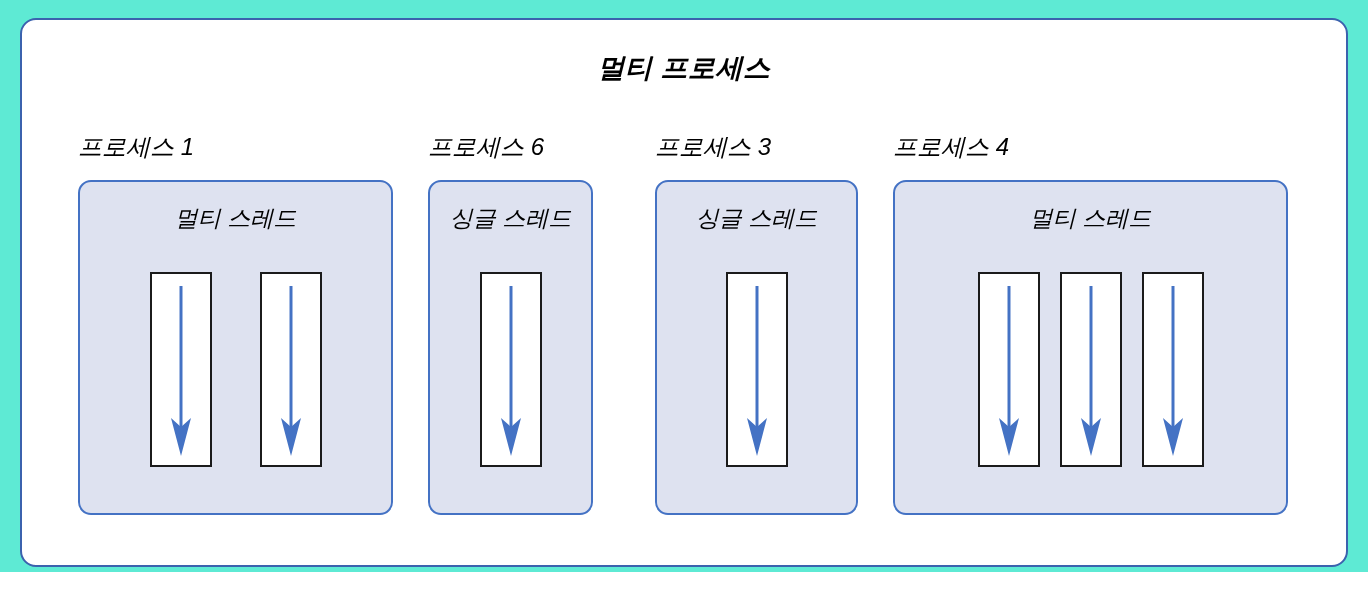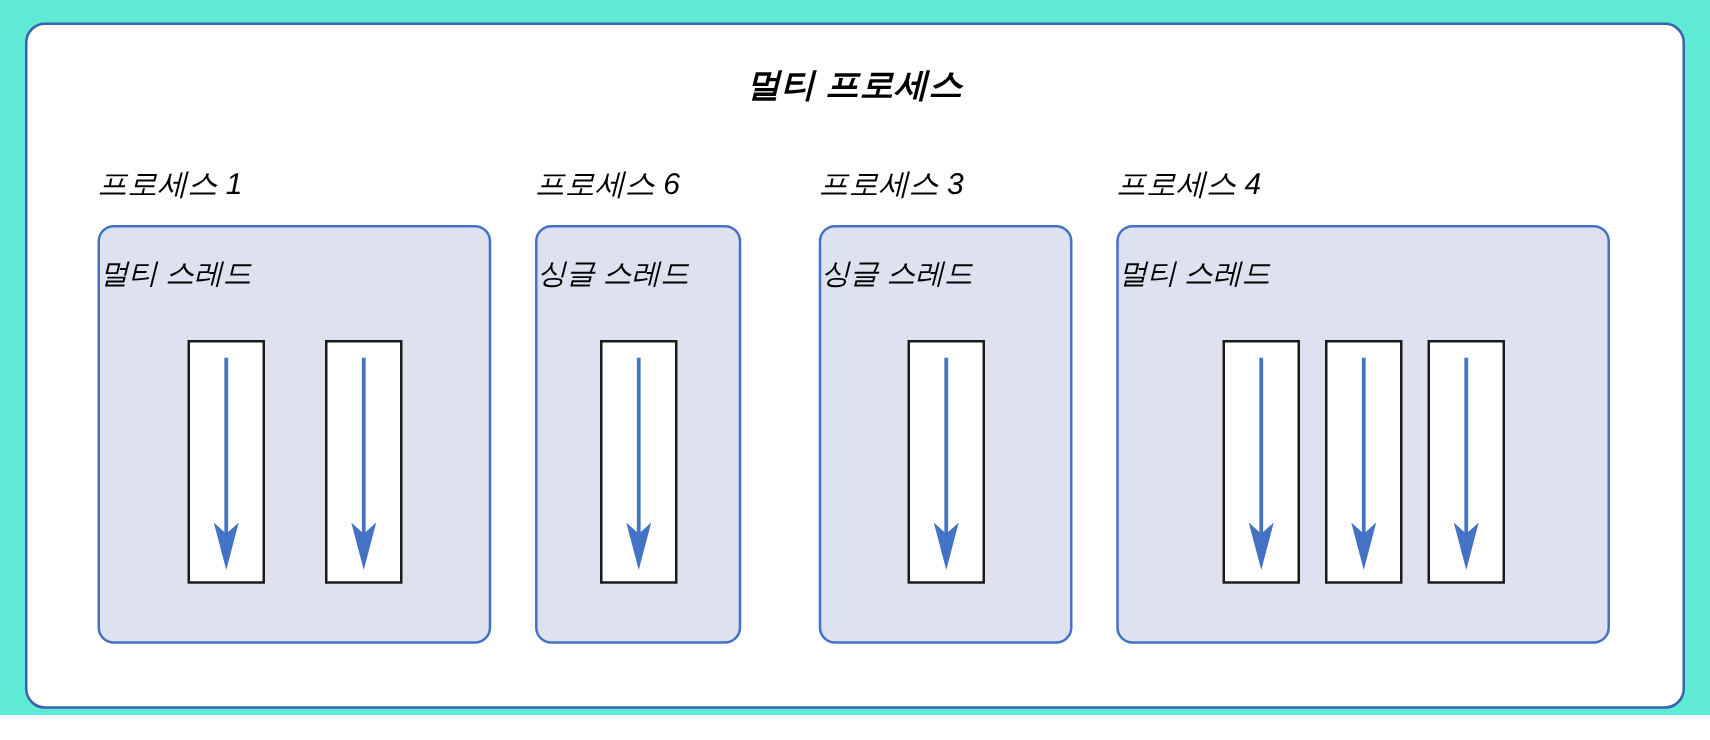--- a/index.html
+++ b/index.html
@@ -75,21 +75,21 @@
     background: #DEE2F0;
     border: 2px solid #4472C4;
     border-radius: 13px;
   }
 
   .thread-mode-label {
     position: absolute;
     top: 21px;
     left: 0;
     width: 100%;
-    text-align: left;
+    text-align: center;
     font-size: 23px;
     color: #000000;
     white-space: nowrap;
   }
 
   
   .thread-row {
     position: absolute;
     top: 90px;
     left: 0;

